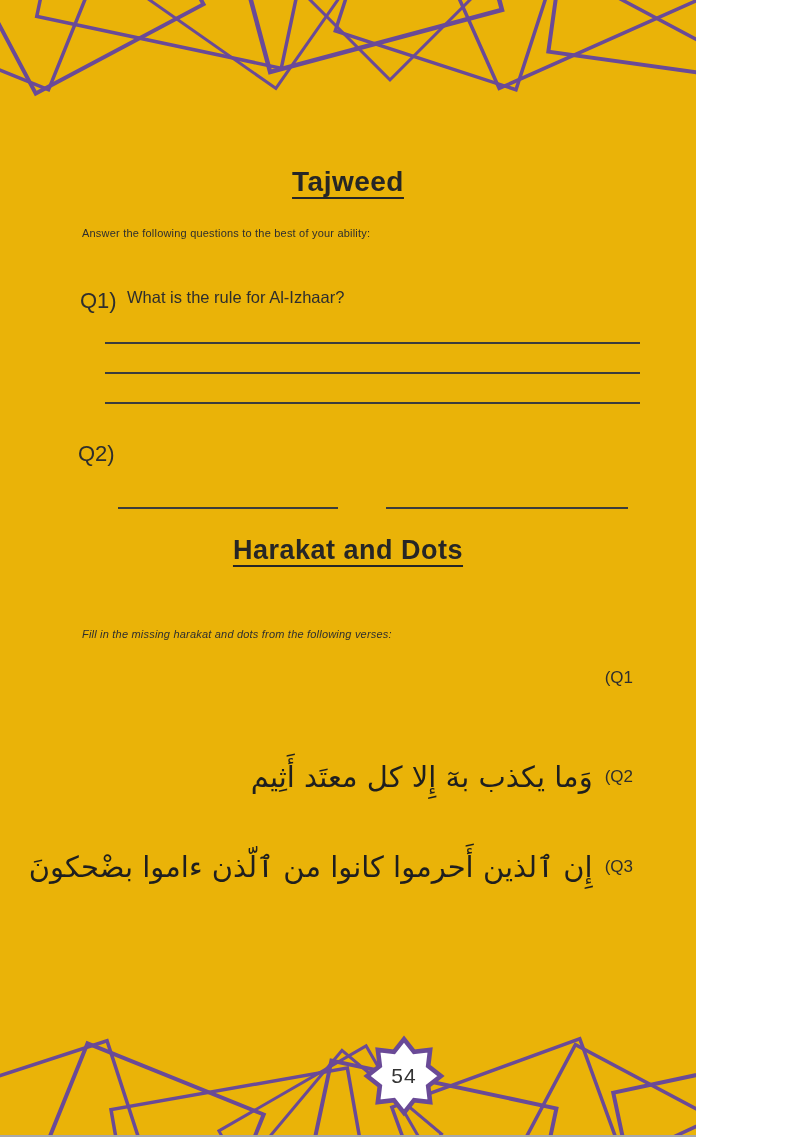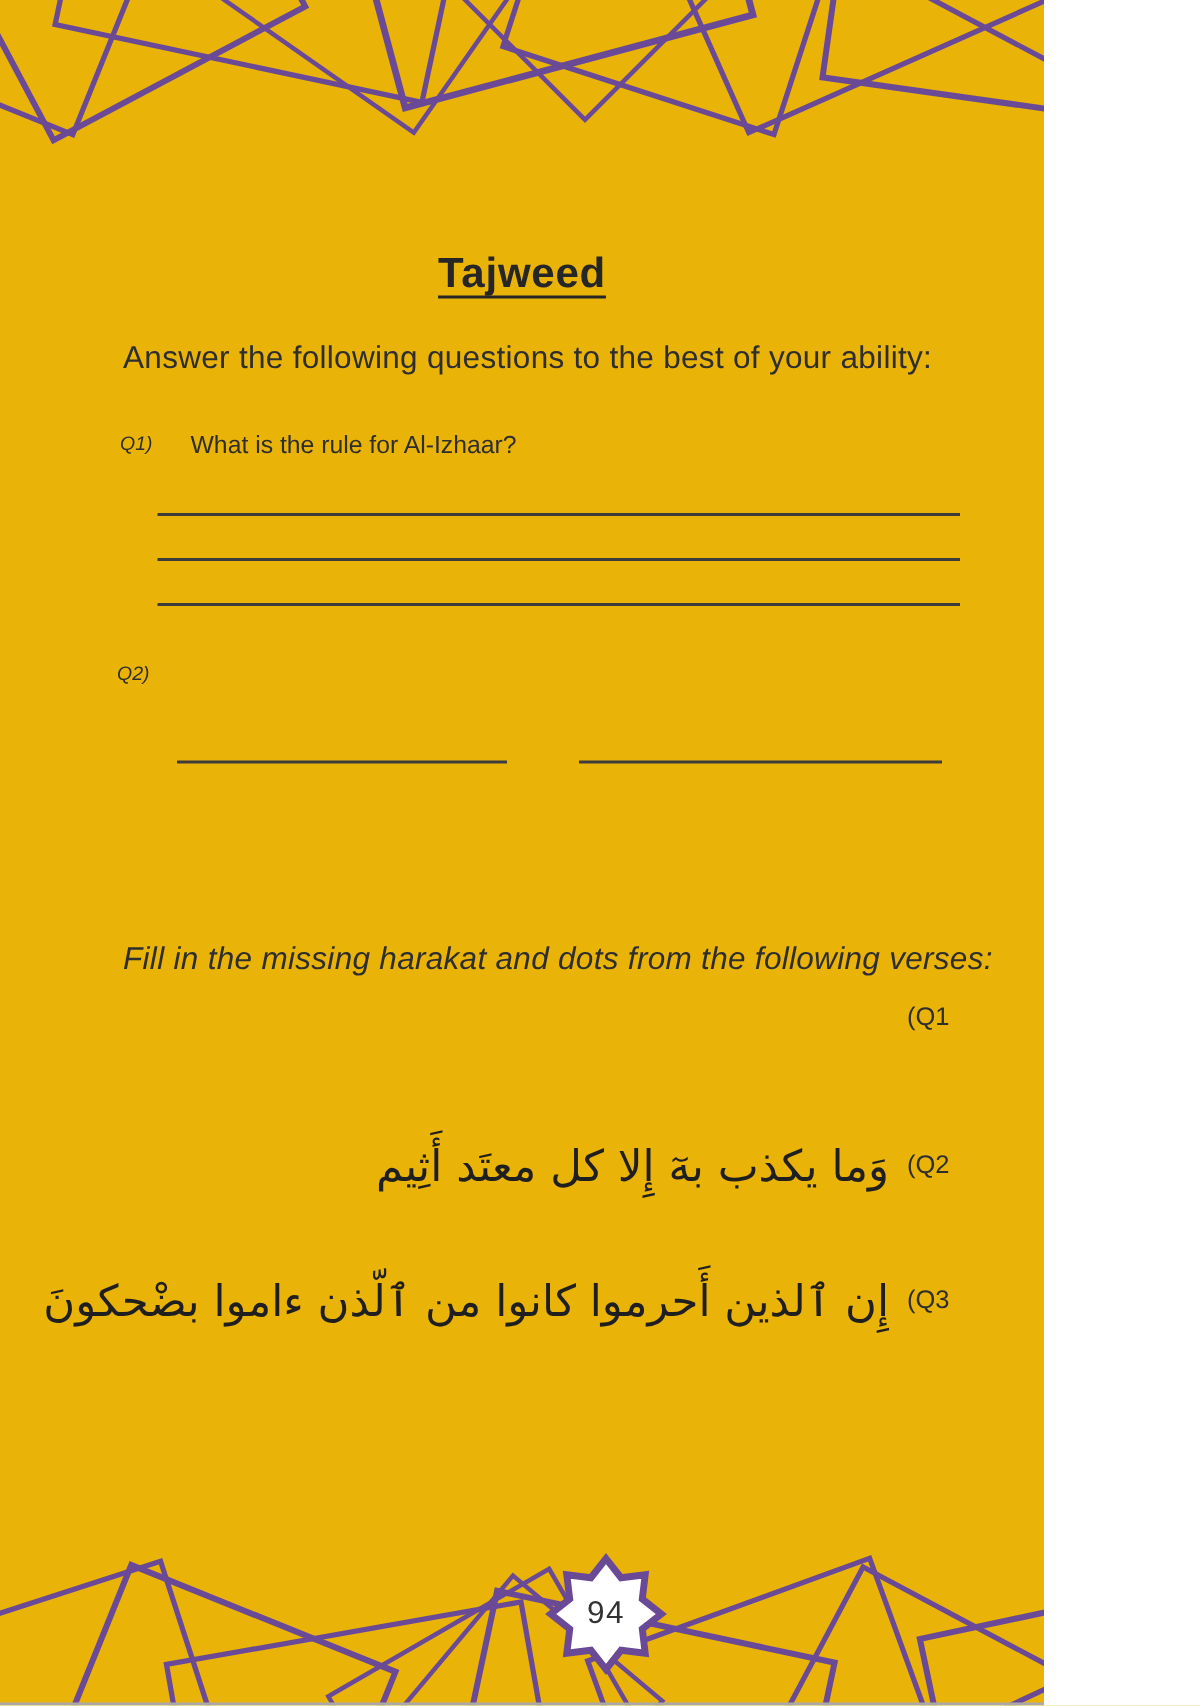--- a/index.html
+++ b/index.html
@@ -31,27 +31,27 @@
     position: absolute; top: 535px; left: 0; width: 100%;
     text-align: center;
     font-size: 27px; font-weight: 600; color: #262626;
     text-decoration: underline;
     text-decoration-thickness: 2px;
     text-underline-offset: 6px;
     letter-spacing: 0.5px;
   }
   .intro {
     position: absolute; left: 82px;
-    font-size: 21px; font-weight: 500; color: #2e2e2e;
+    font-size: 11px; font-weight: 500; color: #2e2e2e;
     letter-spacing: 0.2px;
   }
   .intro.first { top: 227px; }
   .intro.second { top: 628px; font-style: italic; }
 
-  .q-label { position: absolute; font-size: 13px; font-weight: 500; font-style: italic; }
+  .q-label { position: absolute; font-size: 22px; font-weight: 500; }
   .q-text  { position: absolute; font-size: 16.5px; font-weight: 500; }
 
   .answer-line {
     position: absolute; height: 0;
     border-top: 2px solid #3c3c3c;
   }
 
   .verse-row {
     position: absolute; right: 63px;
     display: flex; flex-direction: row; align-items: center;
@@ -111,20 +111,21 @@
 
   <div class="answer-line" style="left:105px; top:342px; width:535px;"></div>
   <div class="answer-line" style="left:105px; top:372px; width:535px;"></div>
   <div class="answer-line" style="left:105px; top:402px; width:535px;"></div>
 
   <span class="q-label" style="left:78px; top:441px;">Q2)</span>
 
   <div class="answer-line" style="left:118px; top:507px; width:220px;"></div>
   <div class="answer-line" style="left:386px; top:507px; width:242px;"></div>
 
+  <div class="section-title">Harakat and Dots</div>
 
   <div class="intro second">Fill in the missing harakat and dots from the following verses:</div>
 
   <div class="verse-row" style="top:668px;">
     <span class="verse-label">(Q1</span>
   </div>
 
   <div class="verse-row" style="top:754px;">
     <span class="verse-label">(Q2</span>
     <span class="verse-arabic">وَما يكذب بهٓ إِلا كل معتَد أَثِيم</span>
@@ -147,18 +148,18 @@
       <rect x="630" y="-115" width="180" height="180" stroke-width="4" transform="rotate(12 720 -25)"></rect>
       <rect x="695" y="-170" width="220" height="220" stroke-width="3.5" transform="rotate(25 805 -60)"></rect>
       <rect x="285" y="-70" width="130" height="130" stroke-width="3" transform="rotate(-40 350 -5)"></rect>
     </g>
   </svg>
 
   <div class="page-badge">
     <svg width="82" height="82" viewBox="0 0 80 80" aria-hidden="true">
       <polygon points="40,4 49.8,16.4 65.5,14.5 63.6,30.2 76,40 63.6,49.8 65.5,65.5 49.8,63.6 40,76 30.2,63.6 14.5,65.5 16.4,49.8 4,40 16.4,30.2 14.5,14.5 30.2,16.4" fill="#ffffff" stroke="#6a4a97" stroke-width="4.5" stroke-linejoin="miter"></polygon>
     </svg>
-    <div class="page-number">94</div>
+    <div class="page-number">54</div>
   </div>
 
   <div class="page-edge"></div>
 
 </div>
 
 </body></html>

